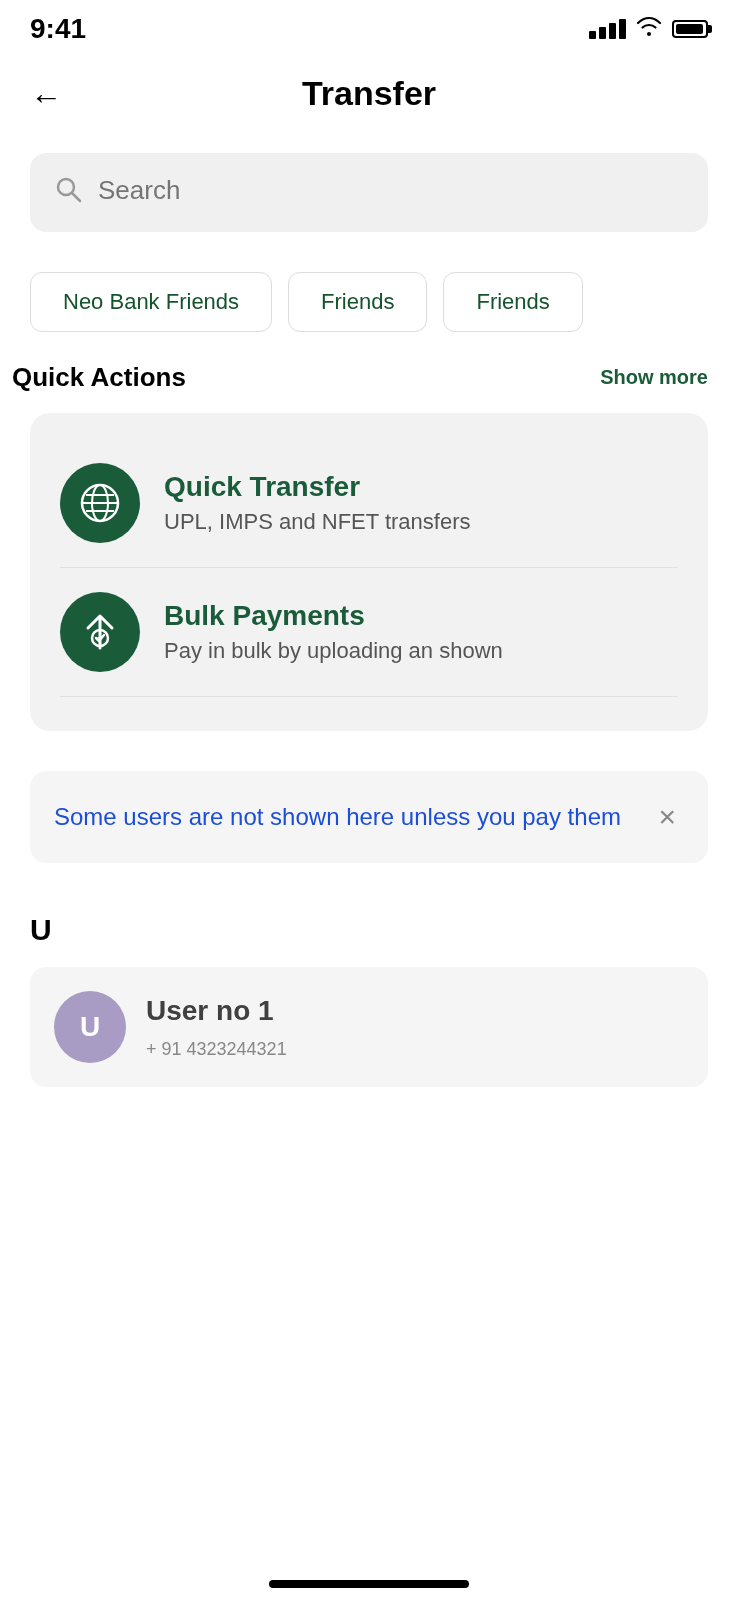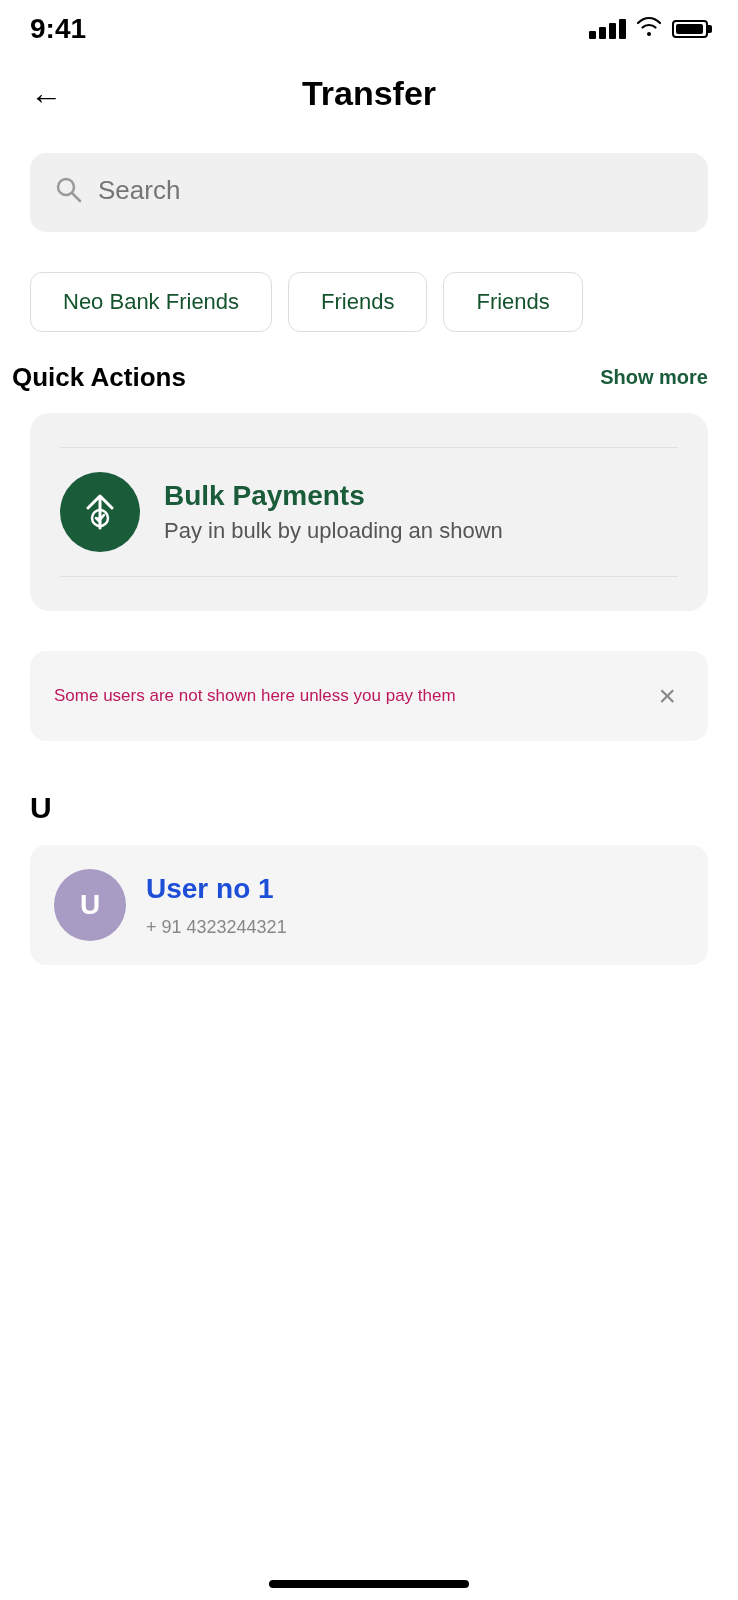--- a/index.html
+++ b/index.html
@@ -174,22 +174,22 @@
     .notice-banner {
       margin: 40px 30px 20px 30px;
       background: #f5f5f5;
       border-radius: 16px;
       padding: 28px 24px;
       display: flex;
       justify-content: space-between;
       align-items: center;
     }
     .notice-text {
-      font-size: 17px;
-      color: #be185d;
+      font-size: 24px;
+      color: #1d4ed8;
       line-height: 1.5;
       flex: 1;
     }
     .notice-close {
       font-size: 30px;
       color: #888;
       cursor: pointer;
       padding: 0 8px;
       font-weight: 300;
     }
@@ -224,21 +224,21 @@
       font-weight: 700;
       color: #fff;
       flex-shrink: 0;
     }
     .user-info {
       flex: 1;
     }
     .user-name {
       font-size: 28px;
       font-weight: 700;
-      color: #1d4ed8;
+      color: #404040;
       margin-bottom: 12px;
     }
     .user-phone {
       font-size: 18px;
       color: #888;
     }
 
     
     .home-indicator {
       position: fixed;
@@ -343,20 +343,34 @@
   <button class="filter-tab">Friends</button>
 </div>
 
 <div class="section-header">
   <span class="section-title">Quick Actions</span>
   <span class="show-more">Show more</span>
 </div>
 
 <div class="quick-actions-card">
 
+  <div class="action-item">
+    <div class="action-icon-circle">
+      <svg viewBox="0 0 44 44" fill="none">
+        <circle cx="22" cy="22" r="18" stroke="#fff" stroke-width="2.5" fill="none"></circle>
+        <ellipse cx="22" cy="22" rx="8" ry="18" stroke="#fff" stroke-width="2" fill="none"></ellipse>
+        <line x1="4" y1="22" x2="40" y2="22" stroke="#fff" stroke-width="2"></line>
+        <path d="M8 14h28M8 30h28" stroke="#fff" stroke-width="2"></path>
+      </svg>
+    </div>
+    <div class="action-text">
+      <div class="action-title">Quick Transfer</div>
+      <div class="action-subtitle">UPL, IMPS and NFET transfers</div>
+    </div>
+  </div>
 
   <div class="action-divider"></div>
 
   <div class="action-item">
     <div class="action-icon-circle">
       <svg viewBox="0 0 44 44" fill="none">
         <path d="M22 6 L22 38 M10 18 L22 6 L34 18" stroke="#fff" stroke-width="3" stroke-linecap="round" stroke-linejoin="round" fill="none"></path>
         <circle cx="22" cy="28" r="8" stroke="#fff" stroke-width="2.5" fill="none"></circle>
         <path d="M18 28 L21 31 L26 25" stroke="#fff" stroke-width="2.5" stroke-linecap="round" stroke-linejoin="round"></path>
       </svg>

